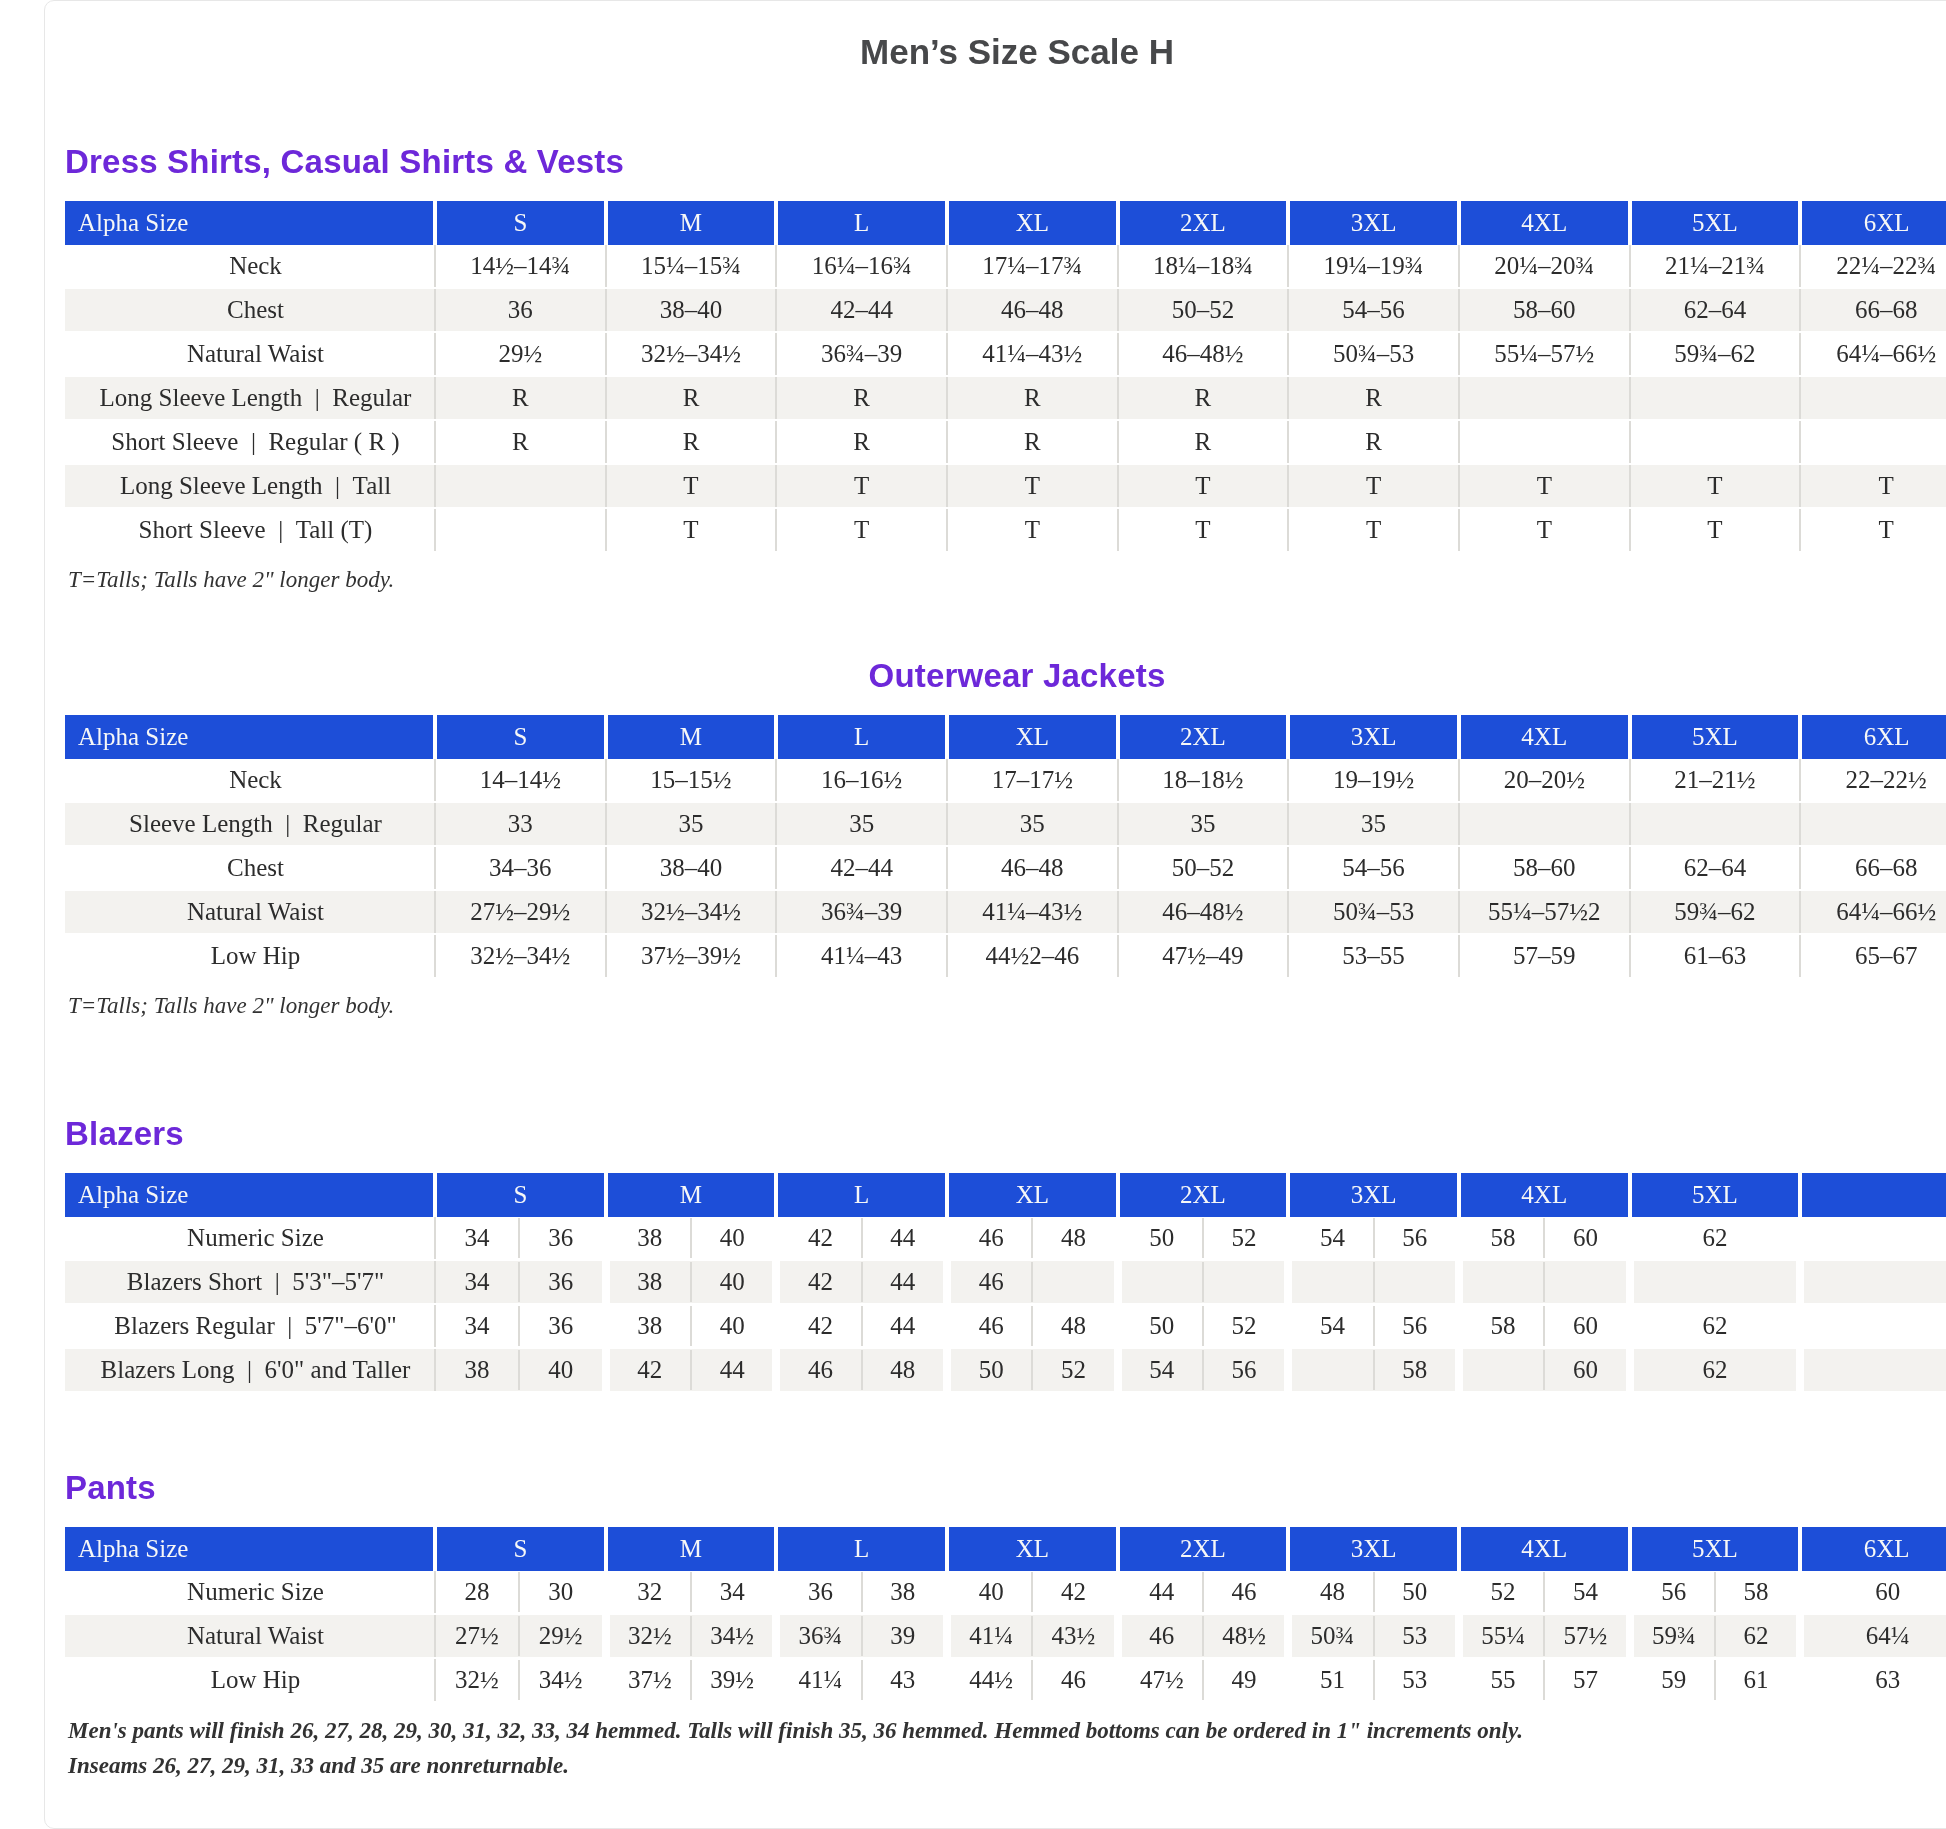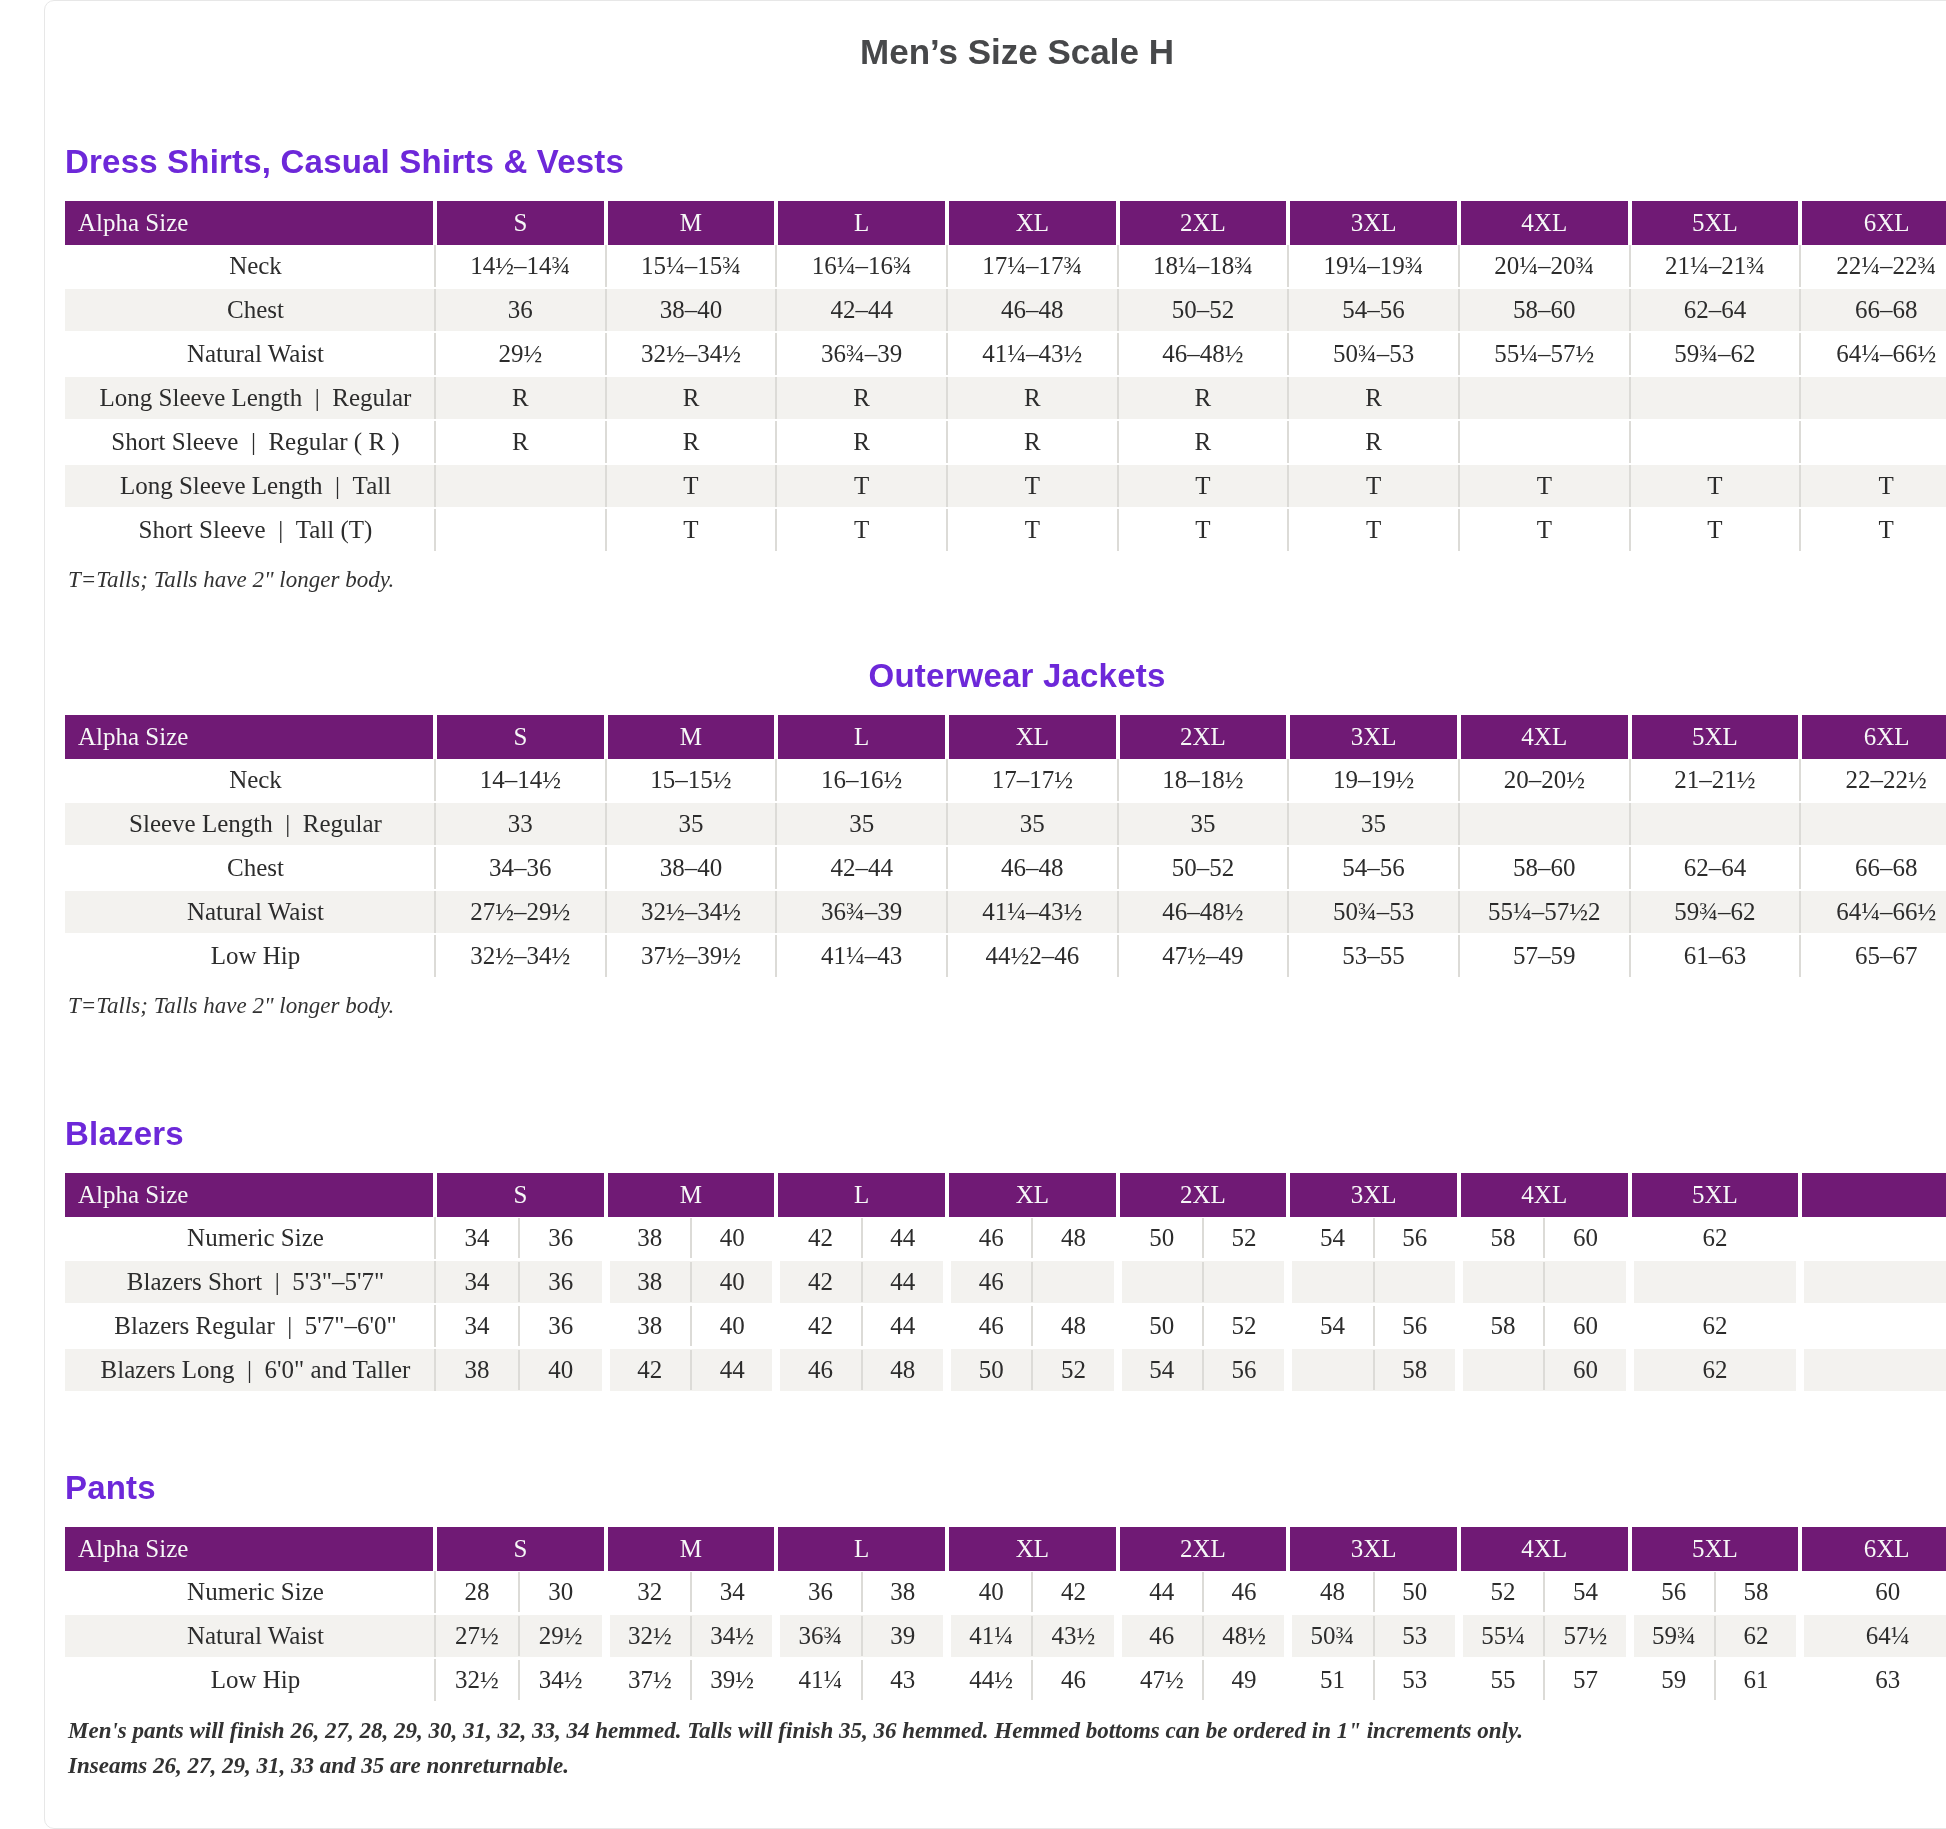--- a/index.html
+++ b/index.html
@@ -26,21 +26,21 @@
 
   table.size-table {
     width:1906px; table-layout:fixed; border-collapse:collapse;
     font-family:"Liberation Serif","DejaVu Serif",serif;
     font-size:25px; color:#2c2c2c;
     border-bottom:1px solid #e2e1de;
   }
   col.c-label { width:370px; }
 
   thead th {
-    background:#701a75; color:#f6f7f7; font-weight:400;
+    background:#1d4ed8; color:#f6f7f7; font-weight:400;
     height:44px; font-size:25px; text-align:center; padding:0;
   }
   thead th.label { text-align:left; padding-left:13px; }
   thead th + th { border-left:4px solid #ffffff; }
 
   tbody th.rl {
     text-align:center; font-weight:400; padding-left:13px;
     height:40px; border-bottom:2px solid #ffffff;
   }
   tbody td {

